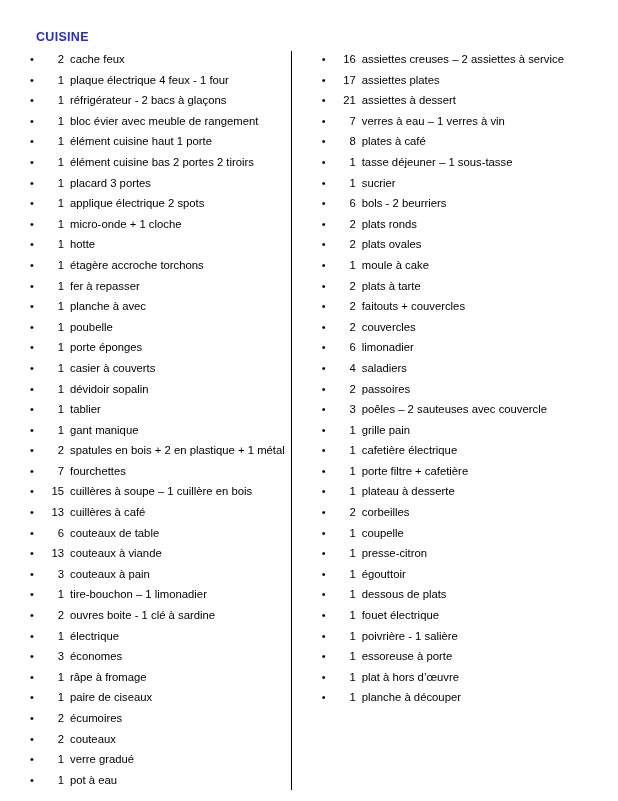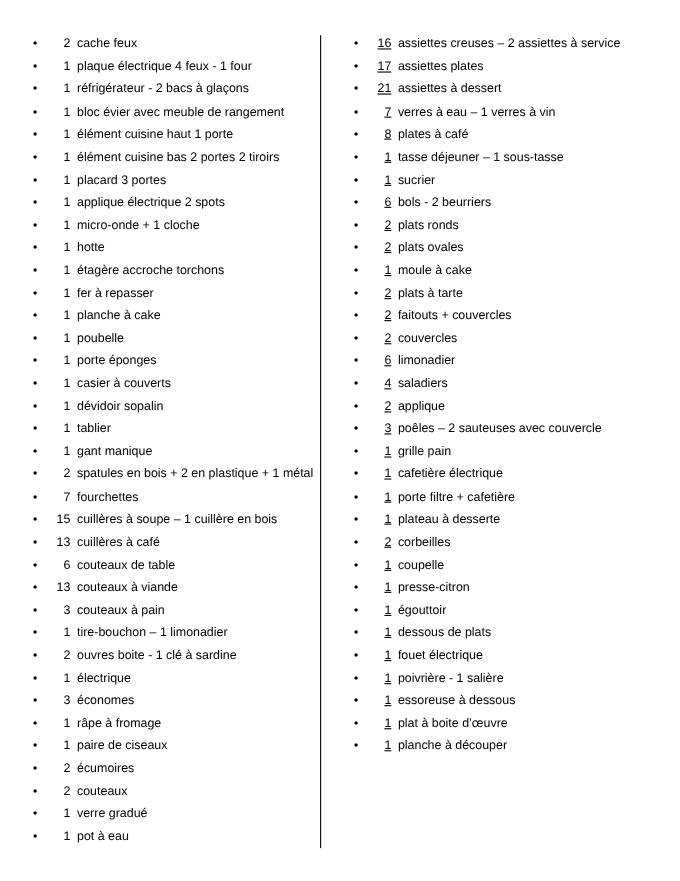--- a/index.html
+++ b/index.html
@@ -71,49 +71,49 @@
     line-height: 20.6px;
   }
   .qty {
     display: inline-block;
     width: 18px;
     text-align: right;
     margin-right: 6px;
   }
   .col-right .qty {
     width: 18px;
-    text-decoration: underline;
   }
   .lbl {
     display: inline;
   }
 </style>
 </head>
 <body>
 
 <div class="page">
 
+  <h1 class="title">CUISINE</h1>
 
   <div class="columns">
 
     <div class="col col-left">
       <ul class="list" id="left-list">
           <li><span class="bullet">•</span><span class="qty">2</span><span class="lbl">cache feux</span></li>
           <li><span class="bullet">•</span><span class="qty">1</span><span class="lbl">plaque électrique 4 feux  -  1 four</span></li>
           <li><span class="bullet">•</span><span class="qty">1</span><span class="lbl">réfrigérateur  -  2 bacs à glaçons</span></li>
           <li><span class="bullet">•</span><span class="qty">1</span><span class="lbl">bloc évier avec meuble de rangement</span></li>
           <li><span class="bullet">•</span><span class="qty">1</span><span class="lbl">élément cuisine haut 1 porte</span></li>
           <li><span class="bullet">•</span><span class="qty">1</span><span class="lbl">élément cuisine bas 2 portes 2 tiroirs</span></li>
           <li><span class="bullet">•</span><span class="qty">1</span><span class="lbl">placard 3 portes</span></li>
           <li><span class="bullet">•</span><span class="qty">1</span><span class="lbl">applique électrique 2 spots</span></li>
           <li><span class="bullet">•</span><span class="qty">1</span><span class="lbl">micro-onde + 1 cloche</span></li>
           <li><span class="bullet">•</span><span class="qty">1</span><span class="lbl">hotte</span></li>
           <li><span class="bullet">•</span><span class="qty">1</span><span class="lbl">étagère accroche torchons</span></li>
           <li><span class="bullet">•</span><span class="qty">1</span><span class="lbl">fer à repasser</span></li>
-          <li><span class="bullet">•</span><span class="qty">1</span><span class="lbl">planche à cake</span></li>
+          <li><span class="bullet">•</span><span class="qty">1</span><span class="lbl">planche à avec</span></li>
           <li><span class="bullet">•</span><span class="qty">1</span><span class="lbl">poubelle</span></li>
           <li><span class="bullet">•</span><span class="qty">1</span><span class="lbl">porte éponges</span></li>
           <li><span class="bullet">•</span><span class="qty">1</span><span class="lbl">casier à couverts</span></li>
           <li><span class="bullet">•</span><span class="qty">1</span><span class="lbl">dévidoir sopalin</span></li>
           <li><span class="bullet">•</span><span class="qty">1</span><span class="lbl">tablier</span></li>
           <li><span class="bullet">•</span><span class="qty">1</span><span class="lbl">gant manique</span></li>
           <li><span class="bullet">•</span><span class="qty">2</span><span class="lbl">spatules en bois + 2 en plastique + 1 métal</span></li>
           <li><span class="bullet">•</span><span class="qty">7</span><span class="lbl">fourchettes</span></li>
           <li><span class="bullet">•</span><span class="qty">15</span><span class="lbl">cuillères à soupe – 1 cuillère en bois</span></li>
           <li><span class="bullet">•</span><span class="qty">13</span><span class="lbl">cuillères à café</span></li>
@@ -146,33 +146,33 @@
           <li><span class="bullet">•</span><span class="qty">1</span><span class="lbl">sucrier</span></li>
           <li><span class="bullet">•</span><span class="qty">6</span><span class="lbl">bols - 2 beurriers</span></li>
           <li><span class="bullet">•</span><span class="qty">2</span><span class="lbl">plats ronds</span></li>
           <li><span class="bullet">•</span><span class="qty">2</span><span class="lbl">plats ovales</span></li>
           <li><span class="bullet">•</span><span class="qty">1</span><span class="lbl">moule à cake</span></li>
           <li><span class="bullet">•</span><span class="qty">2</span><span class="lbl">plats à tarte</span></li>
           <li><span class="bullet">•</span><span class="qty">2</span><span class="lbl">faitouts + couvercles</span></li>
           <li><span class="bullet">•</span><span class="qty">2</span><span class="lbl">couvercles</span></li>
           <li><span class="bullet">•</span><span class="qty">6</span><span class="lbl">limonadier</span></li>
           <li><span class="bullet">•</span><span class="qty">4</span><span class="lbl">saladiers</span></li>
-          <li><span class="bullet">•</span><span class="qty">2</span><span class="lbl">applique</span></li>
+          <li><span class="bullet">•</span><span class="qty">2</span><span class="lbl">passoires</span></li>
           <li><span class="bullet">•</span><span class="qty">3</span><span class="lbl">poêles – 2 sauteuses avec couvercle</span></li>
           <li><span class="bullet">•</span><span class="qty">1</span><span class="lbl">grille pain</span></li>
           <li><span class="bullet">•</span><span class="qty">1</span><span class="lbl">cafetière électrique</span></li>
           <li><span class="bullet">•</span><span class="qty">1</span><span class="lbl">porte filtre + cafetière</span></li>
           <li><span class="bullet">•</span><span class="qty">1</span><span class="lbl">plateau à desserte</span></li>
           <li><span class="bullet">•</span><span class="qty">2</span><span class="lbl">corbeilles</span></li>
           <li><span class="bullet">•</span><span class="qty">1</span><span class="lbl">coupelle</span></li>
           <li><span class="bullet">•</span><span class="qty">1</span><span class="lbl">presse-citron</span></li>
           <li><span class="bullet">•</span><span class="qty">1</span><span class="lbl">égouttoir</span></li>
           <li><span class="bullet">•</span><span class="qty">1</span><span class="lbl">dessous de plats</span></li>
           <li><span class="bullet">•</span><span class="qty">1</span><span class="lbl">fouet électrique</span></li>
           <li><span class="bullet">•</span><span class="qty">1</span><span class="lbl">poivrière  -  1 salière</span></li>
-          <li><span class="bullet">•</span><span class="qty">1</span><span class="lbl">essoreuse à dessous</span></li>
-          <li><span class="bullet">•</span><span class="qty">1</span><span class="lbl">plat à boite d’œuvre</span></li>
+          <li><span class="bullet">•</span><span class="qty">1</span><span class="lbl">essoreuse à porte</span></li>
+          <li><span class="bullet">•</span><span class="qty">1</span><span class="lbl">plat à hors d’œuvre</span></li>
           <li><span class="bullet">•</span><span class="qty">1</span><span class="lbl">planche à découper</span></li>
         </ul>
     </div>
 
   </div>
 </div>
 
 </body></html>

